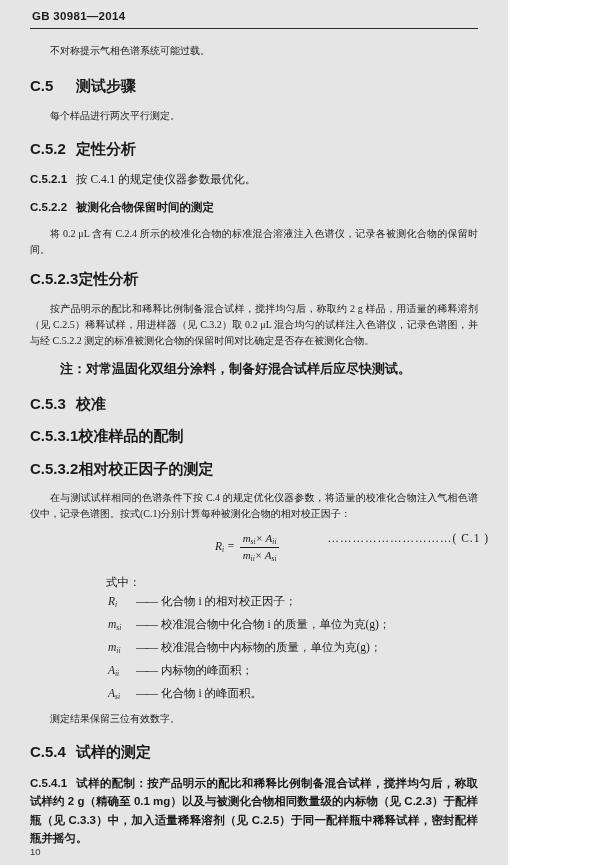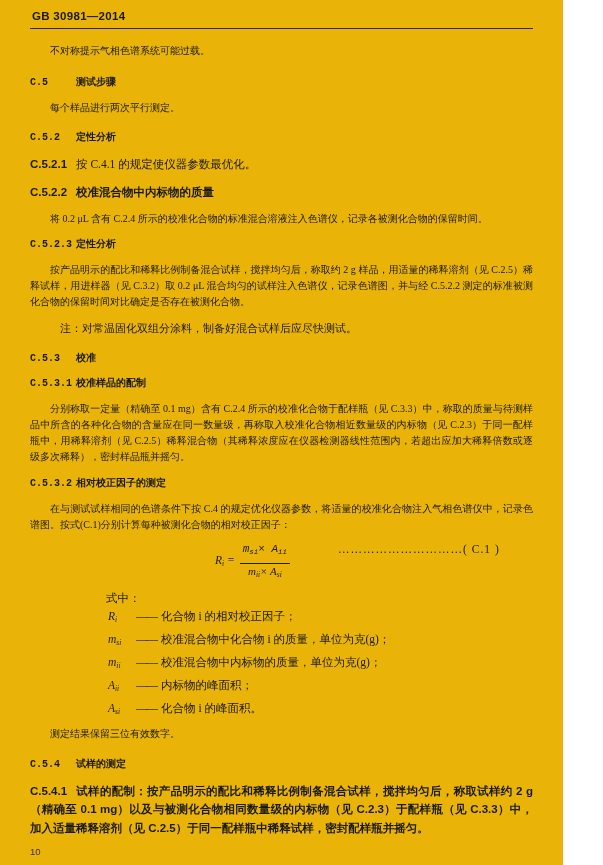--- a/index.html
+++ b/index.html
@@ -6,25 +6,25 @@
     margin: 0;
     padding: 0;
   }
   body {
     background: #ffffff;
     font-family: "Liberation Serif", "DejaVu Serif", serif;
     color: #1a1a1a;
   }
   .page {
     position: relative;
-    width: 563px;
+    width: 508px;
     height: 865px;
     box-sizing: border-box;
     padding: 10px 30px 0 30px;
-    background: #eab308;
+    background: #e5e5e5;
     overflow: hidden;
   }
   .header {
     font-family: "Liberation Sans", "DejaVu Sans", sans-serif;
     font-weight: bold;
     font-size: 11.5px;
     letter-spacing: 0.3px;
     padding-left: 2px;
     margin-bottom: 6px;
   }
@@ -37,23 +37,23 @@
     margin: 0 0 10px 0;
     font-size: 10px;
     line-height: 1.62;
     text-align: justify;
     text-justify: inter-ideograph;
   }
   .body-text {
     text-indent: 2em;
   }
   .sec-h {
-    font-family: Liberation Mono, monospace;
-    font-weight: bold;
-    font-size: 10px;
+    font-family: Liberation Sans, sans-serif;
+    font-weight: bold;
+    font-size: 15px;
     margin: 0 0 10px 0;
     line-height: 1.5;
   }
   .sec-h .num {
     display: inline-block;
     min-width: 46px;
   }
   .sec-h.lvl1 { margin-top: 16px; }
   .sec-h.lvl2 { margin-top: 14px; }
   .sec-h.lvl3 { margin-top: 10px; }
@@ -68,24 +68,25 @@
     margin: 0 0 9px 0;
     text-align: justify;
   }
   .para-with-num .num {
     font-family: "Liberation Sans", "DejaVu Sans", sans-serif;
     font-weight: bold;
     display: inline-block;
     min-width: 46px;
   }
   .note {
-    font-size: 11px;
+    font-size: 13px;
     line-height: 1.5;
     margin: 2px 0 10px 30px;
     text-align: justify;
+    font-weight: bold;
   }
   .formula-row {
     display: flex;
     align-items: flex-start;
     justify-content: flex-start;
     margin: 10px 0 10px 0;
     font-size: 11.5px;
   }
   .formula {
     flex: 0 0 auto;
@@ -96,23 +97,22 @@
   }
   .frac {
     display: inline-block;
     vertical-align: middle;
     text-align: center;
     margin: 0 2px;
   }
   .frac .top {
     display: block;
     border-bottom: 1px solid #1a1a1a;
-    padding: 0 3px 7px 3px;
+    padding: 0 3px 1px 3px;
     font-size: 11px;
-    font-family: Liberation Mono, monospace;
   }
   .frac .bot {
     display: block;
     padding: 1px 3px 0 3px;
     font-size: 11px;
   }
   sub {
     font-size: 7.5px;
     vertical-align: -0.25em;
   }
@@ -175,38 +175,37 @@
 
   <div class="sec-h lvl2">
     <span class="num">C.5.2</span><span>定性分析</span>
   </div>
 
   <p class="para-with-num">
     <span class="num">C.5.2.1</span><span>按 C.4.1 的规定使仪器参数最优化。</span>
   </p>
 
   <p class="para-with-num">
-    <span class="num">C.5.2.2</span><span class="run-h">校准混合物中内标物的质量</span>
+    <span class="num">C.5.2.2</span><span class="run-h">被测化合物保留时间的测定</span>
   </p>
   <p class="body-text">将 0.2 μL 含有 C.2.4 所示的校准化合物的标准混合溶液注入色谱仪，记录各被测化合物的保留时间。</p>
 
   <div class="sec-h lvl3">
     <span class="num">C.5.2.3</span><span>定性分析</span>
   </div>
   <p class="body-text">按产品明示的配比和稀释比例制备混合试样，搅拌均匀后，称取约 2 g 样品，用适量的稀释溶剂（见 C.2.5）稀释试样，用进样器（见 C.3.2）取 0.2 μL 混合均匀的试样注入色谱仪，记录色谱图，并与经 C.5.2.2 测定的标准被测化合物的保留时间对比确定是否存在被测化合物。</p>
   <p class="note">注：对常温固化双组分涂料，制备好混合试样后应尽快测试。</p>
 
   <div class="sec-h lvl2">
     <span class="num">C.5.3</span><span>校准</span>
   </div>
 
   <div class="sec-h lvl3">
     <span class="num">C.5.3.1</span><span>校准样品的配制</span>
   </div>
-  <p class="body-text">分别称取一定量（精确至 0.1 mg）含有 C.2.4 所示的校准化合物于配样瓶（见 C.3.3）中，称取的质量与待测样品中所含的各种化合物的含量应在同一数量级，再称取入校准化合物相近数量级的内标物（见 C.2.3）于同一配样瓶中，用稀释溶剂（见 C.2.5）稀释混合物（其稀释浓度应在仪器检测器线性范围内，若超出应加大稀释倍数或逐级多次稀释），密封样品瓶并摇匀。</p>
 
   <div class="sec-h lvl3">
     <span class="num">C.5.3.2</span><span>相对校正因子的测定</span>
   </div>
   <p class="body-text">在与测试试样相同的色谱条件下按 C.4 的规定优化仪器参数，将适量的校准化合物注入气相色谱仪中，记录色谱图。按式(C.1)分别计算每种被测化合物的相对校正因子：</p>
 
   <div class="formula-row">
     <span class="formula">
       <span><span>R</span><sub>i</sub></span>
       <span> = </span>

